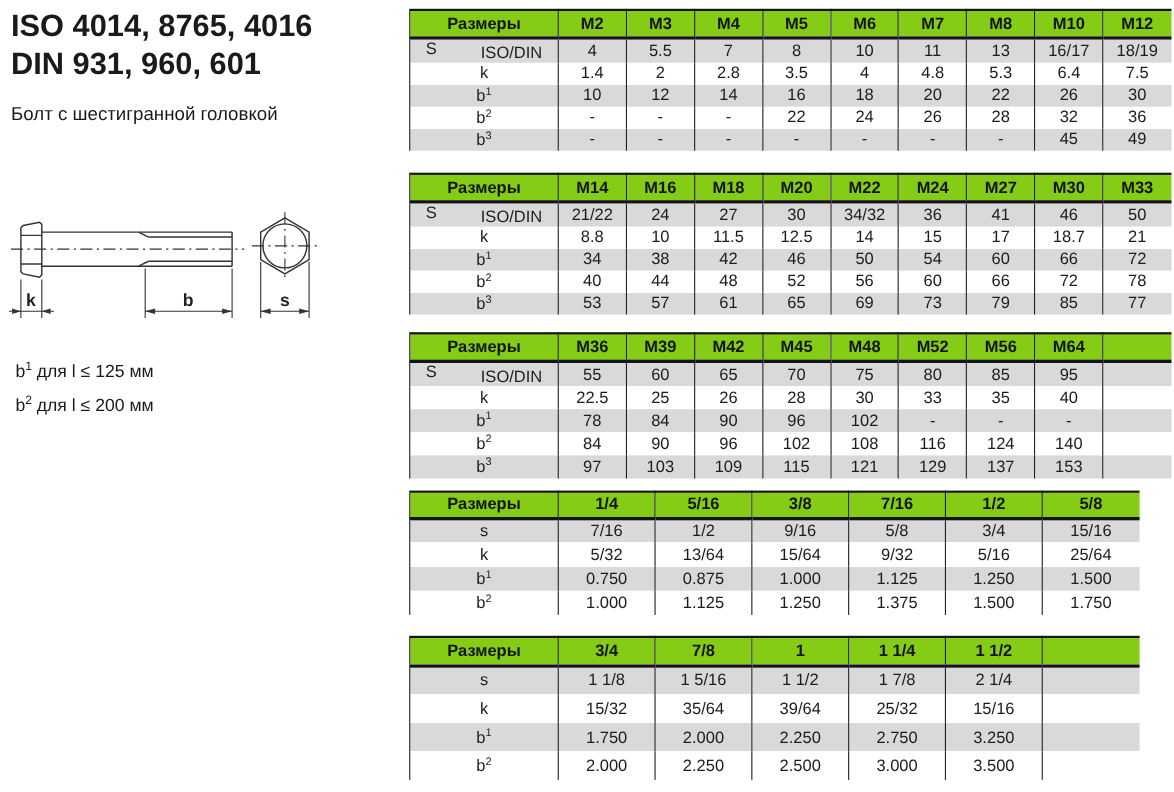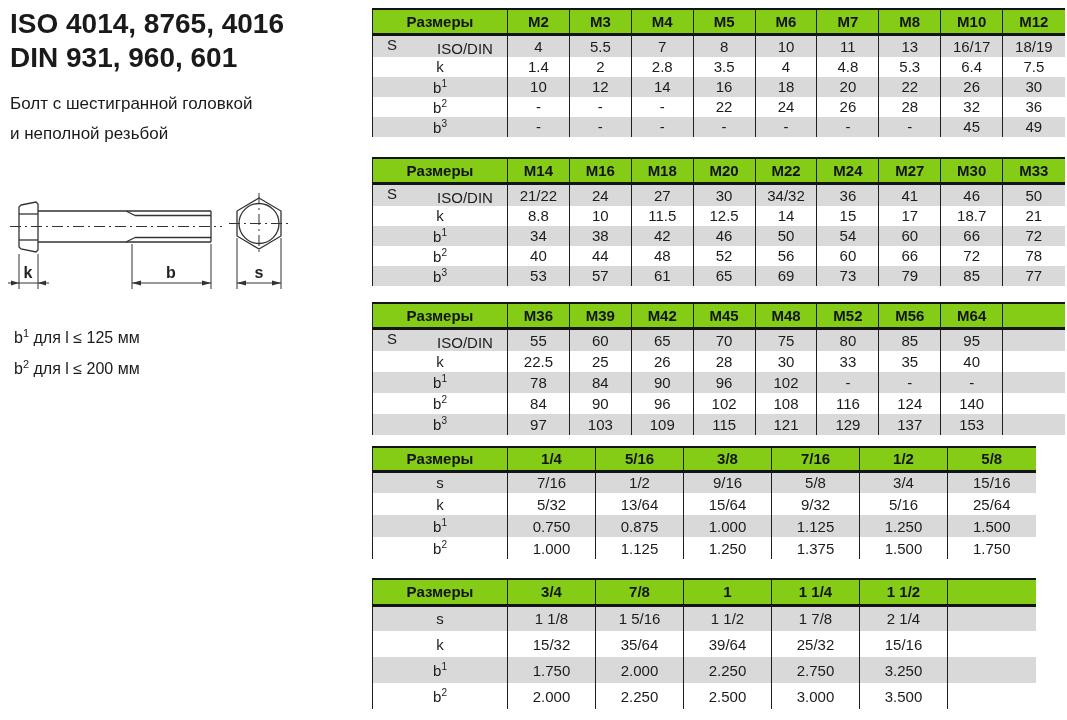--- a/index.html
+++ b/index.html
@@ -47,21 +47,20 @@
   .diagram svg text { font-family:"Liberation Sans", sans-serif; font-size:16px; font-weight:700; fill:#222; }
 </style>
 </head>
 <body>
 
 <div class="page">
 
   <div class="title-line" id="title1">ISO 4014, 8765, 4016</div>
   <div class="title-line" id="title2">DIN 931, 960, 601</div>
   <div class="subtitle-line" id="sub1">Болт с шестигранной головкой</div>
-  <div class="subtitle-line" id="sub2">и неполной резьбой</div>
 
   <div class="diagram">
     <svg width="340" height="120" viewBox="0 0 340 120">
       <g stroke="#333" stroke-width="1.3" fill="none">
 
         <path d="M13 15 L28 12 L30 14 L30 60 L28 62 L13 59 L11 57 L11 17 Z"></path>
         <line x1="11" y1="24" x2="30" y2="24"></line>
         <line x1="11" y1="50" x2="30" y2="50"></line>
 
         <path d="M30 21 H203 M30 52 H203 M203 21 V52"></path>

